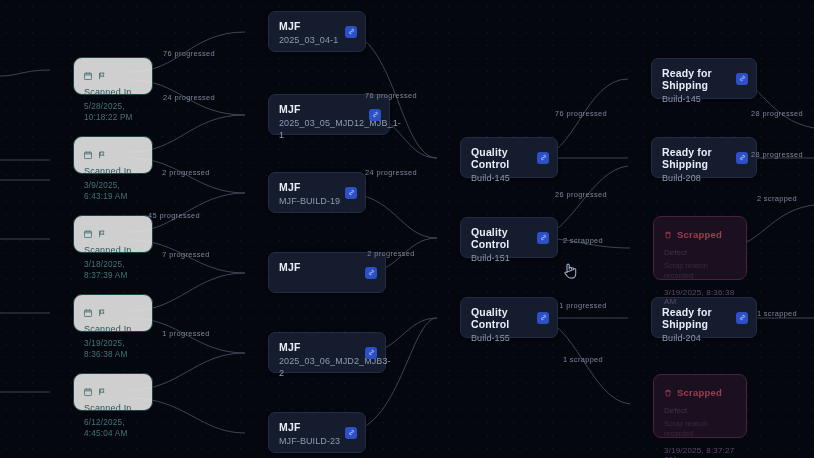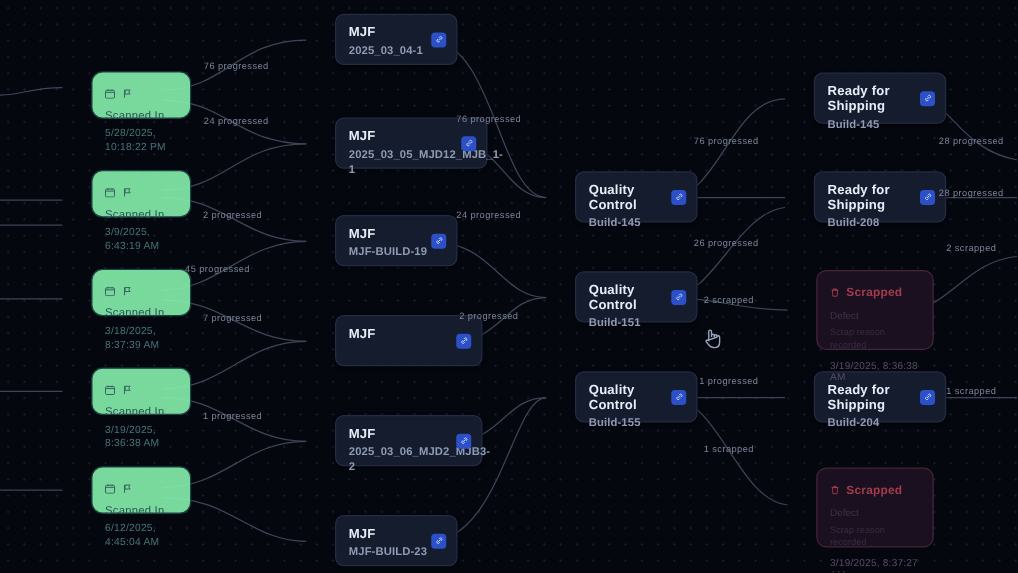--- a/index.html
+++ b/index.html
@@ -18,24 +18,24 @@
   #edges{position:absolute;inset:0;width:814px;height:458px;pointer-events:none;}
 
   .node{position:absolute;border-radius:7px;box-sizing:border-box;
         padding:8px 10px 9px 10px;margin-left:23px;}
 
   
   .n-blue{background:#141c2e;border:1px solid #232c42;
           box-shadow:0 1px 3px rgba(0,0,0,.55);}
   .n-blue .ttl{color:#e8edf7;font-size:10.5px;font-weight:bold;letter-spacing:.15px;
                line-height:12px;}
-  .n-blue .sub{color:#8f9bb3;font-size:9px;line-height:12px;margin-top:2px;letter-spacing:.1px;font-weight:bold;}
+  .n-blue .sub{color:#8f9bb3;font-size:9px;line-height:12px;margin-top:2px;letter-spacing:.1px;}
 
   
-  .n-teal{background:#86efac;border:1px solid #1d4a4a;border-radius:9px;
+  .n-teal{background:#e5e5e5;border:1px solid #1d4a4a;border-radius:9px;
           opacity:.9;}
   .n-teal .ttl{color:#2e5d5c;font-size:9px;line-height:11px;letter-spacing:.2px;}
   .n-teal .sub{color:#4c7f80;font-size:8.2px;line-height:11px;margin-top:3px;letter-spacing:.2px;}
   .n-teal .ico-row{display:flex;gap:6px;align-items:center;margin-bottom:3px;}
 
   
   .n-red{background:#1b1020;border:1px solid #46243a;border-radius:8px;}
   .n-red .hdr{display:flex;gap:5px;align-items:center;}
   .n-red .ttl{color:#a33b4e;font-size:9.5px;font-weight:bold;letter-spacing:.2px;}
   .n-red .sub{color:#43304a;font-size:8px;line-height:11px;margin-top:4px;}

